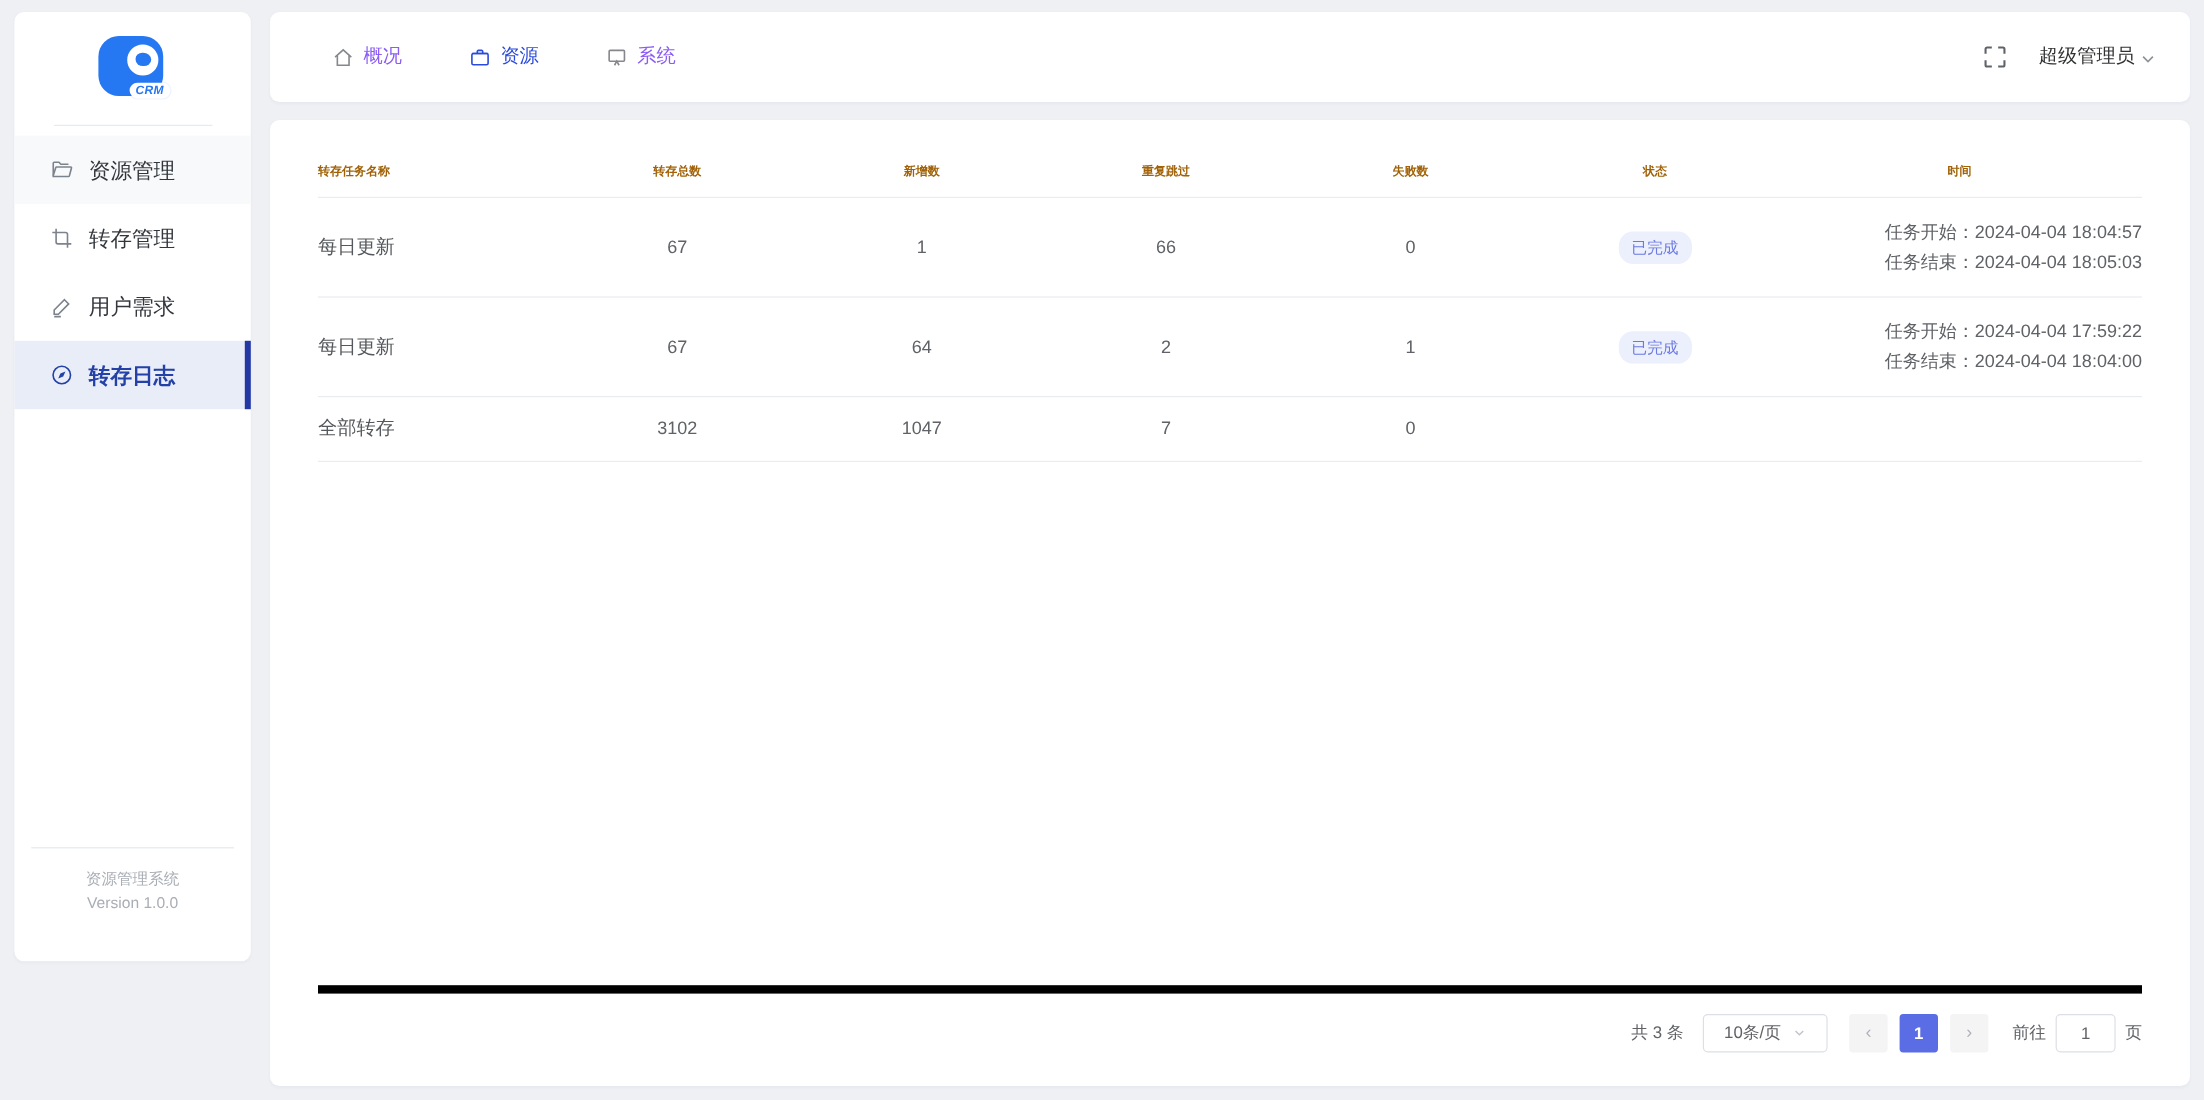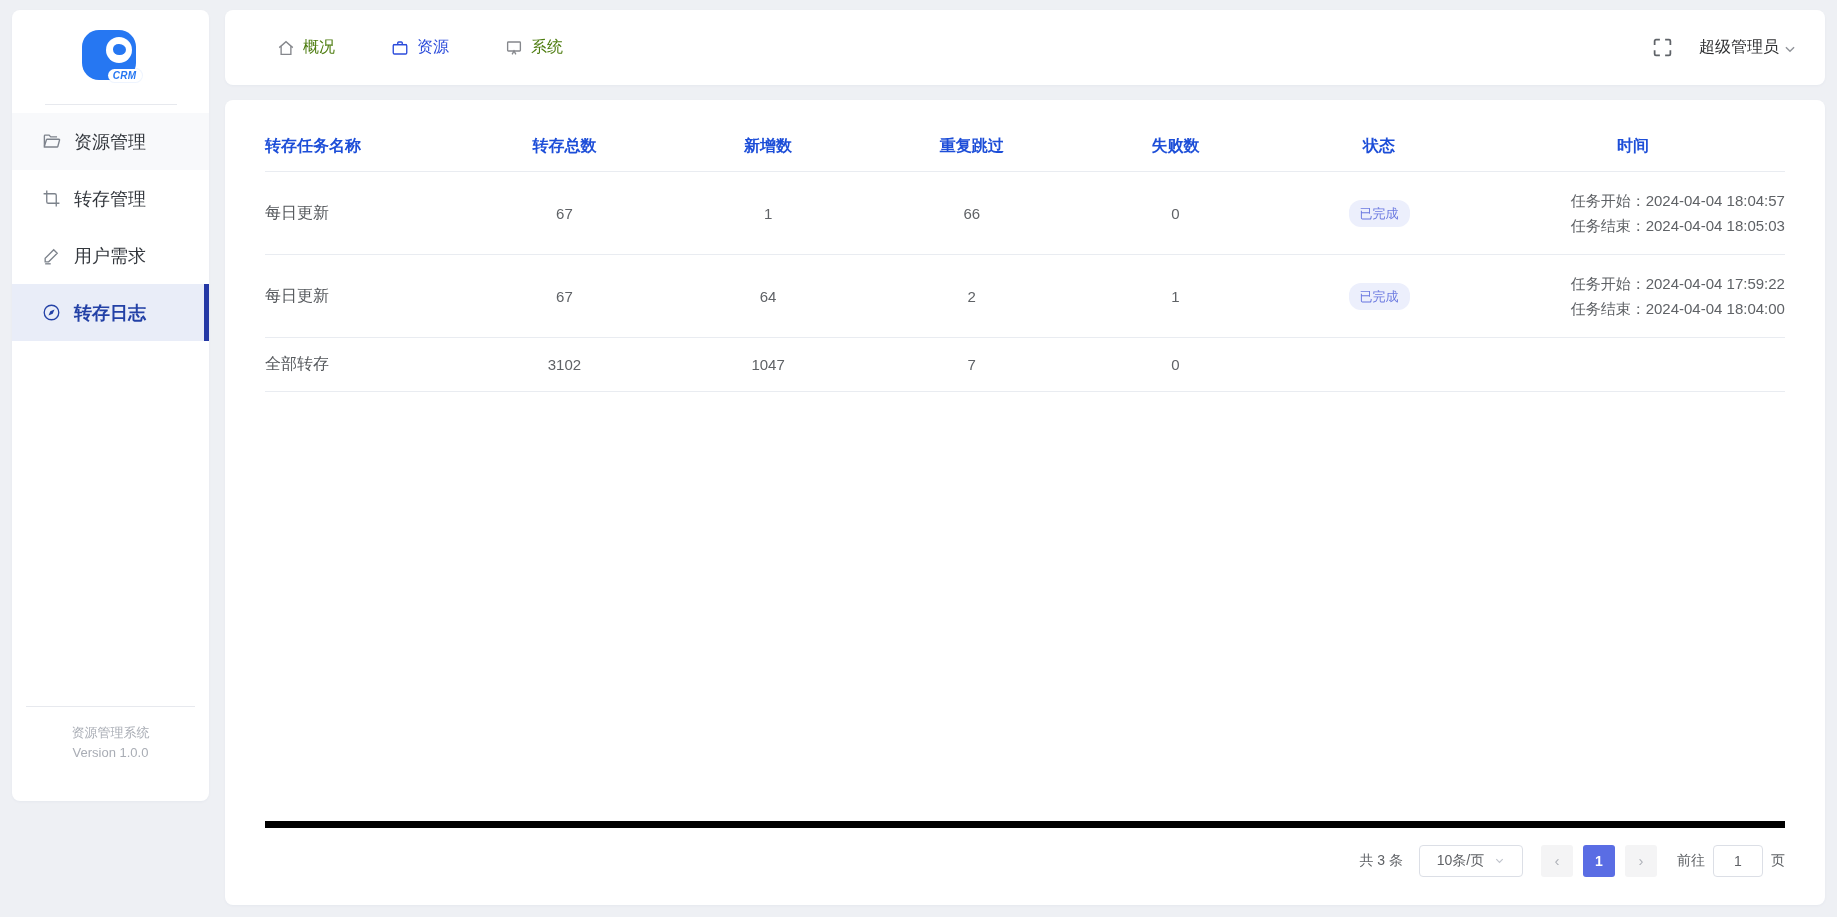--- a/index.html
+++ b/index.html
@@ -32,37 +32,37 @@
   .menu-item.active .icon { color:#2341a6; }
   .menu-item.active::after { content:""; position:absolute; right:0; top:0; bottom:0; width:5px; background:#2438a5; }
   .sidebar-footer { margin-top:auto; padding-bottom:38px; text-align:center; }
   .sidebar-footer .fdiv { height:1px; background:#e7e9ee; margin:0 14px 16px; }
   .sidebar-footer div { font-size:13px; color:#a9adb5; line-height:20px; }
 
   
   .topbar { position:absolute; left:225px; top:10px; right:12px; height:75px;
     display:flex; align-items:center; justify-content:space-between; padding:0 28px 0 52px; }
   .tabs { display:flex; align-items:center; gap:56px; }
-  .tab { display:flex; align-items:center; gap:8px; font-size:16px; color:#4d7c0f; cursor:pointer; }
+  .tab { display:flex; align-items:center; gap:8px; font-size:16px; color:#8b5cf6; cursor:pointer; }
   .tab .icon { width:18px; height:18px; display:inline-flex; color:#85878c; }
   .tab .icon svg { width:100%; height:100%; }
   .tab.active { color:#2b4bdb; }
   .tab.active .icon { color:#2b4bdb; }
   .topbar-right { display:flex; align-items:center; gap:26px; }
   .fs-btn { width:21px; height:21px; color:#5f6368; cursor:pointer; display:inline-flex; }
   .fs-btn svg { width:100%; height:100%; }
   .user-menu { display:flex; align-items:center; gap:4px; cursor:pointer; font-size:16px; color:#303133; }
   .user-menu .icon { width:14px; height:14px; color:#909399; display:inline-flex; margin-top:2px; }
   .user-menu .icon svg { width:100%; height:100%; }
 
   
   .main { position:absolute; left:225px; top:100px; right:12px; bottom:12px; display:flex; flex-direction:column; }
   .table-wrap { padding:22px 40px 0; }
   .trow, .thead { display:flex; align-items:center; border-bottom:1px solid #e9ecf1; }
-  .thead { font-weight:bold; color:#1d4ed8; font-size:16px; }
+  .thead { font-weight:bold; color:#a16207; font-size:10px; }
   .thead > div { padding:14px 0; }
   .td, .th { flex:0 0 auto; }
   .col-name   { width:13%;  text-align:left; }
   .col-num    { width:13.4%; text-align:center; }
   .col-status { width:13.4%; text-align:center; }
   .col-time   { width:20%;  text-align:right; padding-right:16px; }
   .th.col-time { text-align:center; padding-right:0; }
   .trow { font-size:15px; color:#5f6266; }
   .trow .td { padding:16px 0; }
   .trow .col-name { font-size:16px; color:#55585c; }

